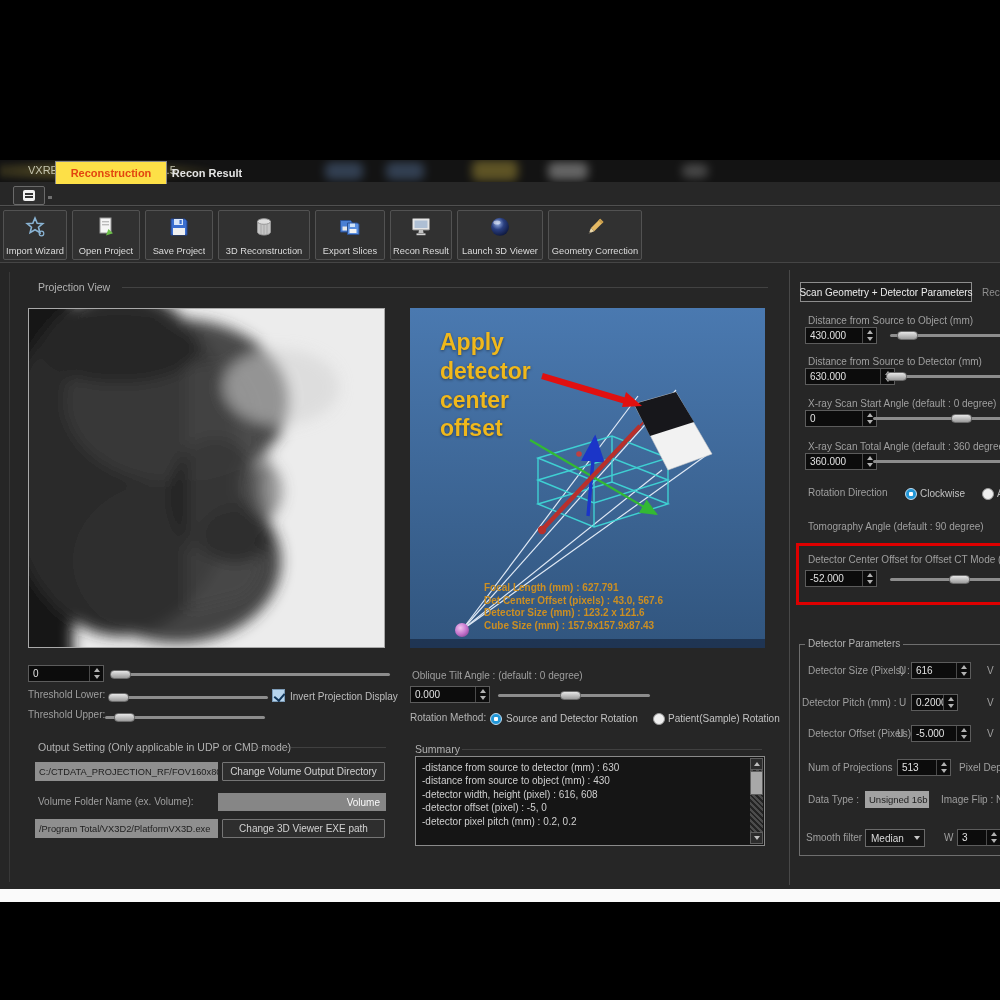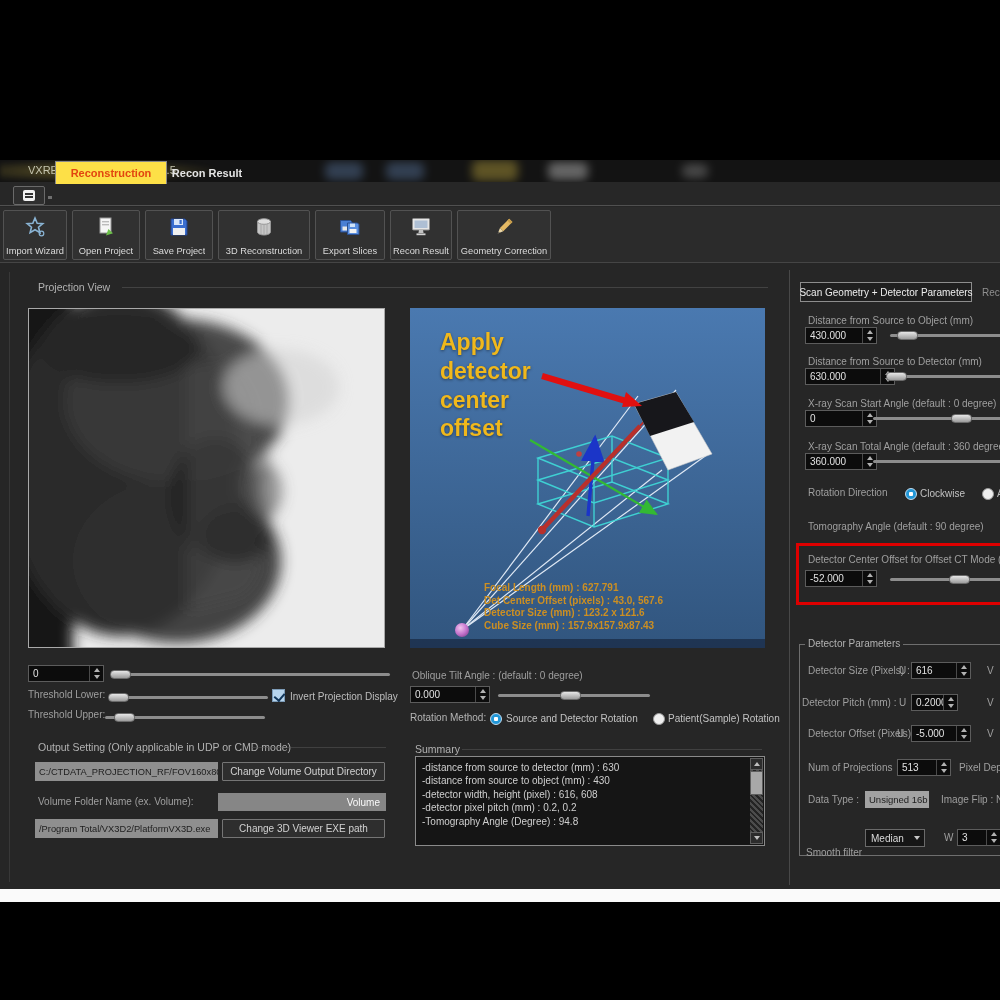--- a/index.html
+++ b/index.html
@@ -157,20 +157,36 @@
         <div class="tbtn" style="width:62px">
           <span class="ic">
             <svg width="24" height="24" viewBox="0 0 24 24">
                 <rect x="3.5" y="3.5" width="17" height="11.5" rx="1" fill="#e6e6e6" stroke="#8a8a8a"></rect>
                 <rect x="5.5" y="5.5" width="13" height="7.5" fill="#aebfd4"></rect>
                 <path d="M10 15h4l.6 3h-5.2z" fill="#c2c2c2"></path>
                 <rect x="7.5" y="18.4" width="9" height="1.8" fill="#d2d2d2"></rect>
               </svg>
           </span>
             <span class="tl">Recon Result</span>
+        </div>
+        <div class="tbtn" style="width:86px">
+          <span class="ic">
+            <svg width="24" height="24" viewBox="0 0 24 24">
+                <defs>
+                  <radialGradient id="sph" cx="38%" cy="32%" r="75%">
+                    <stop offset="0%" stop-color="#9ab4e8"></stop>
+                    <stop offset="45%" stop-color="#2a3f80"></stop>
+                    <stop offset="100%" stop-color="#0c1538"></stop>
+                  </radialGradient>
+                </defs>
+                <circle cx="12" cy="11.8" r="9" fill="url(#sph)"></circle>
+                <ellipse cx="9" cy="7.6" rx="3.6" ry="2" fill="rgba(255,255,255,.5)"></ellipse>
+              </svg>
+          </span>
+            <span class="tl">Launch 3D Viewer</span>
         </div>
         <div class="tbtn" style="width:94px">
           <span class="ic">
             <svg width="24" height="24" viewBox="0 0 24 24">
                 <g transform="rotate(45 12 12)">
                   <rect x="9.8" y="2.5" width="4.6" height="13" fill="#e4b964"></rect>
                   <rect x="9.8" y="2.5" width="4.6" height="2.6" fill="#c79c4a"></rect>
                   <path d="M9.8 15.5h4.6L12.1 21z" fill="#ecd8a8"></path>
                   <path d="M11.3 18.9l.8 2.1.9-2.1z" fill="#4a4a4a"></path>
                 </g>
@@ -329,22 +345,22 @@
     <div class="radio" style="left:653px;top:553px;"></div>
     <div class="lbl" style="left:668px;top:553px;color:#c2c2c2;">Patient(Sample) Rotation</div>
 
     <div class="lbl2" style="left:415px;top:583px;">Summary</div>
     <div class="groupline" style="left:462px;top:589px;width:300px;opacity:.5;"></div>
     <div id="sumbox">
       <div style="padding-top:4px;">
         <div class="sumline">-distance from source to detector (mm) : 630</div>
         <div class="sumline">-distance from source to object (mm) : 430</div>
         <div class="sumline">-detector width, height (pixel) : 616, 608</div>
+        <div class="sumline">-detector offset (pixel) : -5, 0</div>
         <div class="sumline">-detector pixel pitch (mm) : 0.2, 0.2</div>
-        <div class="sumline">-Tomography Angle (Degree) : 94.8</div>
       </div>
       <div id="sumscroll">
         <div class="sbtn up" style="top:0;"></div>
         <div id="sthumb"></div>
         <div class="sbtn dn" style="bottom:0;"></div>
       </div>
     </div>
 
     <div id="rpanel">
       <div class="rtab" id="rtab1">Scan Geometry + Detector Parameters</div>
@@ -456,21 +472,21 @@
             <i class="up"></i>
             <i class="dn"></i>
           </span>
       </div>
       <div class="lbl" style="left:164px;top:492px;">Pixel Depth (</div>
 
       <div class="lbl" style="left:13px;top:524px;">Data Type :</div>
       <div class="chip" style="left:70px;top:521px;width:64px;height:17px;background:#a2a2a2;font-size:9.5px;">Unsigned 16b</div>
       <div class="lbl" style="left:146px;top:524px;">Image Flip : N</div>
 
-      <div class="lbl" style="left:11px;top:562px;margin-top:15px;">Smooth filter</div>
+      <div class="lbl" style="left:11px;top:562px;">Smooth filter</div>
       <div class="dd" style="left:70px;top:559px;width:60px;">
         <span class="dv">Median</span>
         <span class="da"></span>
       </div>
       <div class="lbl" style="left:149px;top:562px;">W</div>
       <div class="spin" style="left:162px;top:559px;width:44px;">
         <span class="sv">3</span>
         <span class="sa">
             <i class="up"></i>
             <i class="dn"></i>

